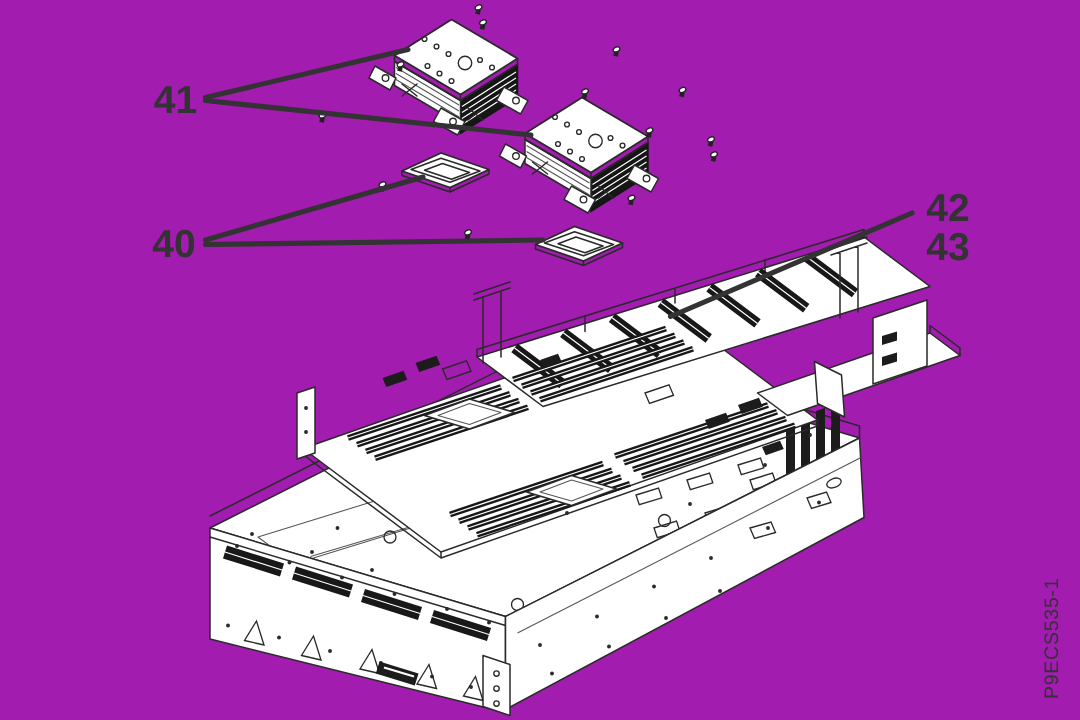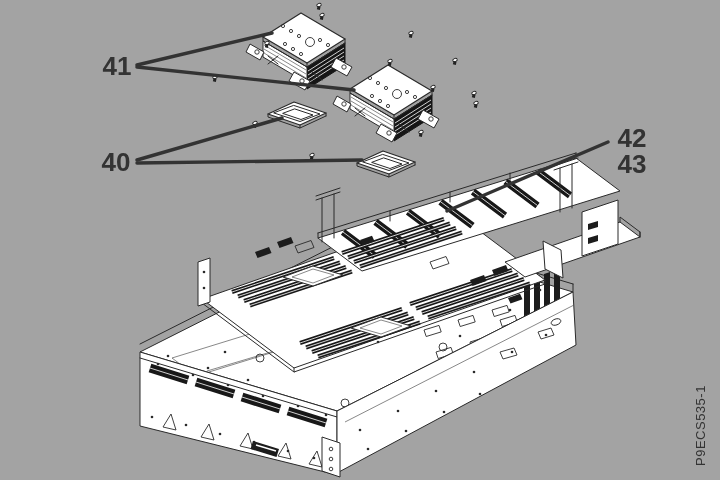--- a/index.html
+++ b/index.html
@@ -1,16 +1,16 @@
 <!DOCTYPE html>
 <html><head>
 <meta charset="utf-8">
 <style>
   html,body{margin:0;padding:0;background:#fff;}
-  .stage{position:relative;width:720px;height:480px;background:#a3a3a3;overflow:hidden;
+  .stage{position:relative;width:720px;height:480px;background:#a21caf;overflow:hidden;
          font-family:"Liberation Sans",sans-serif;}
   svg{position:absolute;inset:0;}
   .ln{fill:none;stroke:#2a2a2a;stroke-width:1;stroke-linejoin:round;stroke-linecap:round}
   .lt{fill:none;stroke:#555;stroke-width:.7;stroke-linejoin:round}
   .wf{fill:#ffffff;stroke:#2a2a2a;stroke-width:1;stroke-linejoin:round}
   .wf2{fill:#ffffff;stroke:#2a2a2a;stroke-width:1.2;stroke-linejoin:round}
   .dk{fill:#1c1c1c;stroke:none}
   .bar{stroke:#181818;stroke-width:4;fill:none;stroke-linecap:butt}
   .bar7{stroke:#181818;stroke-width:7;fill:none;stroke-linecap:butt}
   .hl{stroke:#ffffff;stroke-width:.8;fill:none;stroke-linecap:butt}

